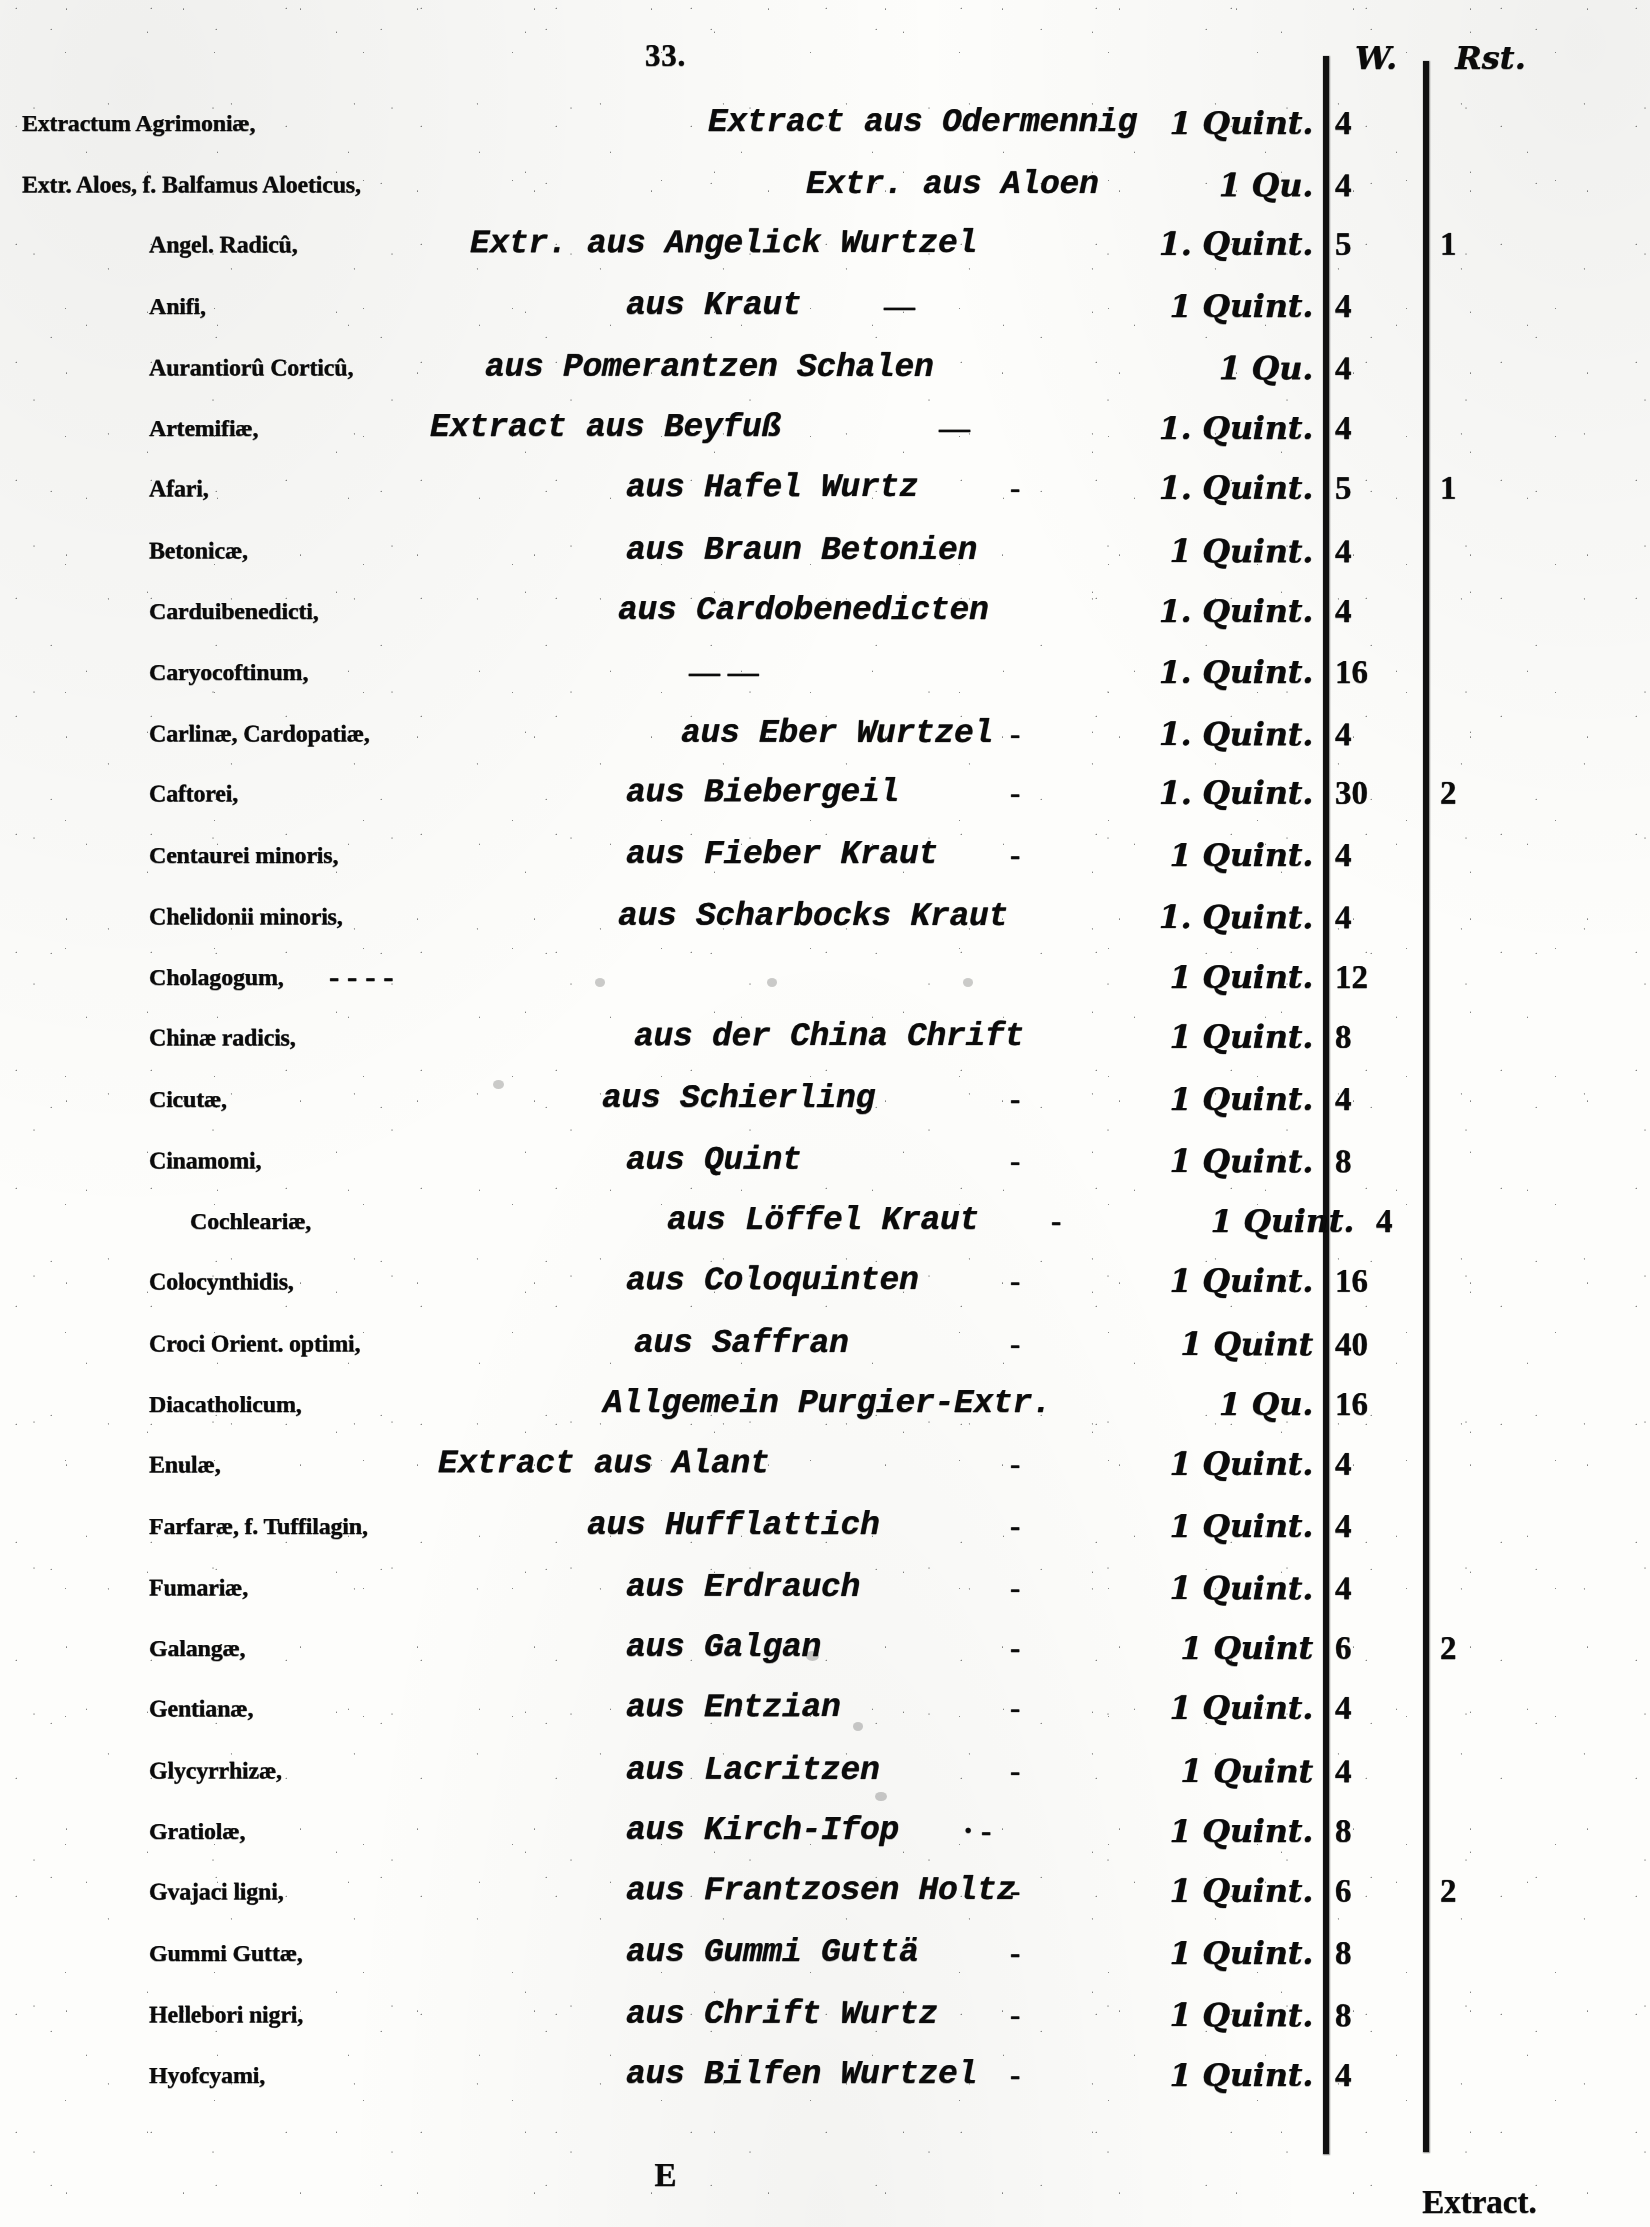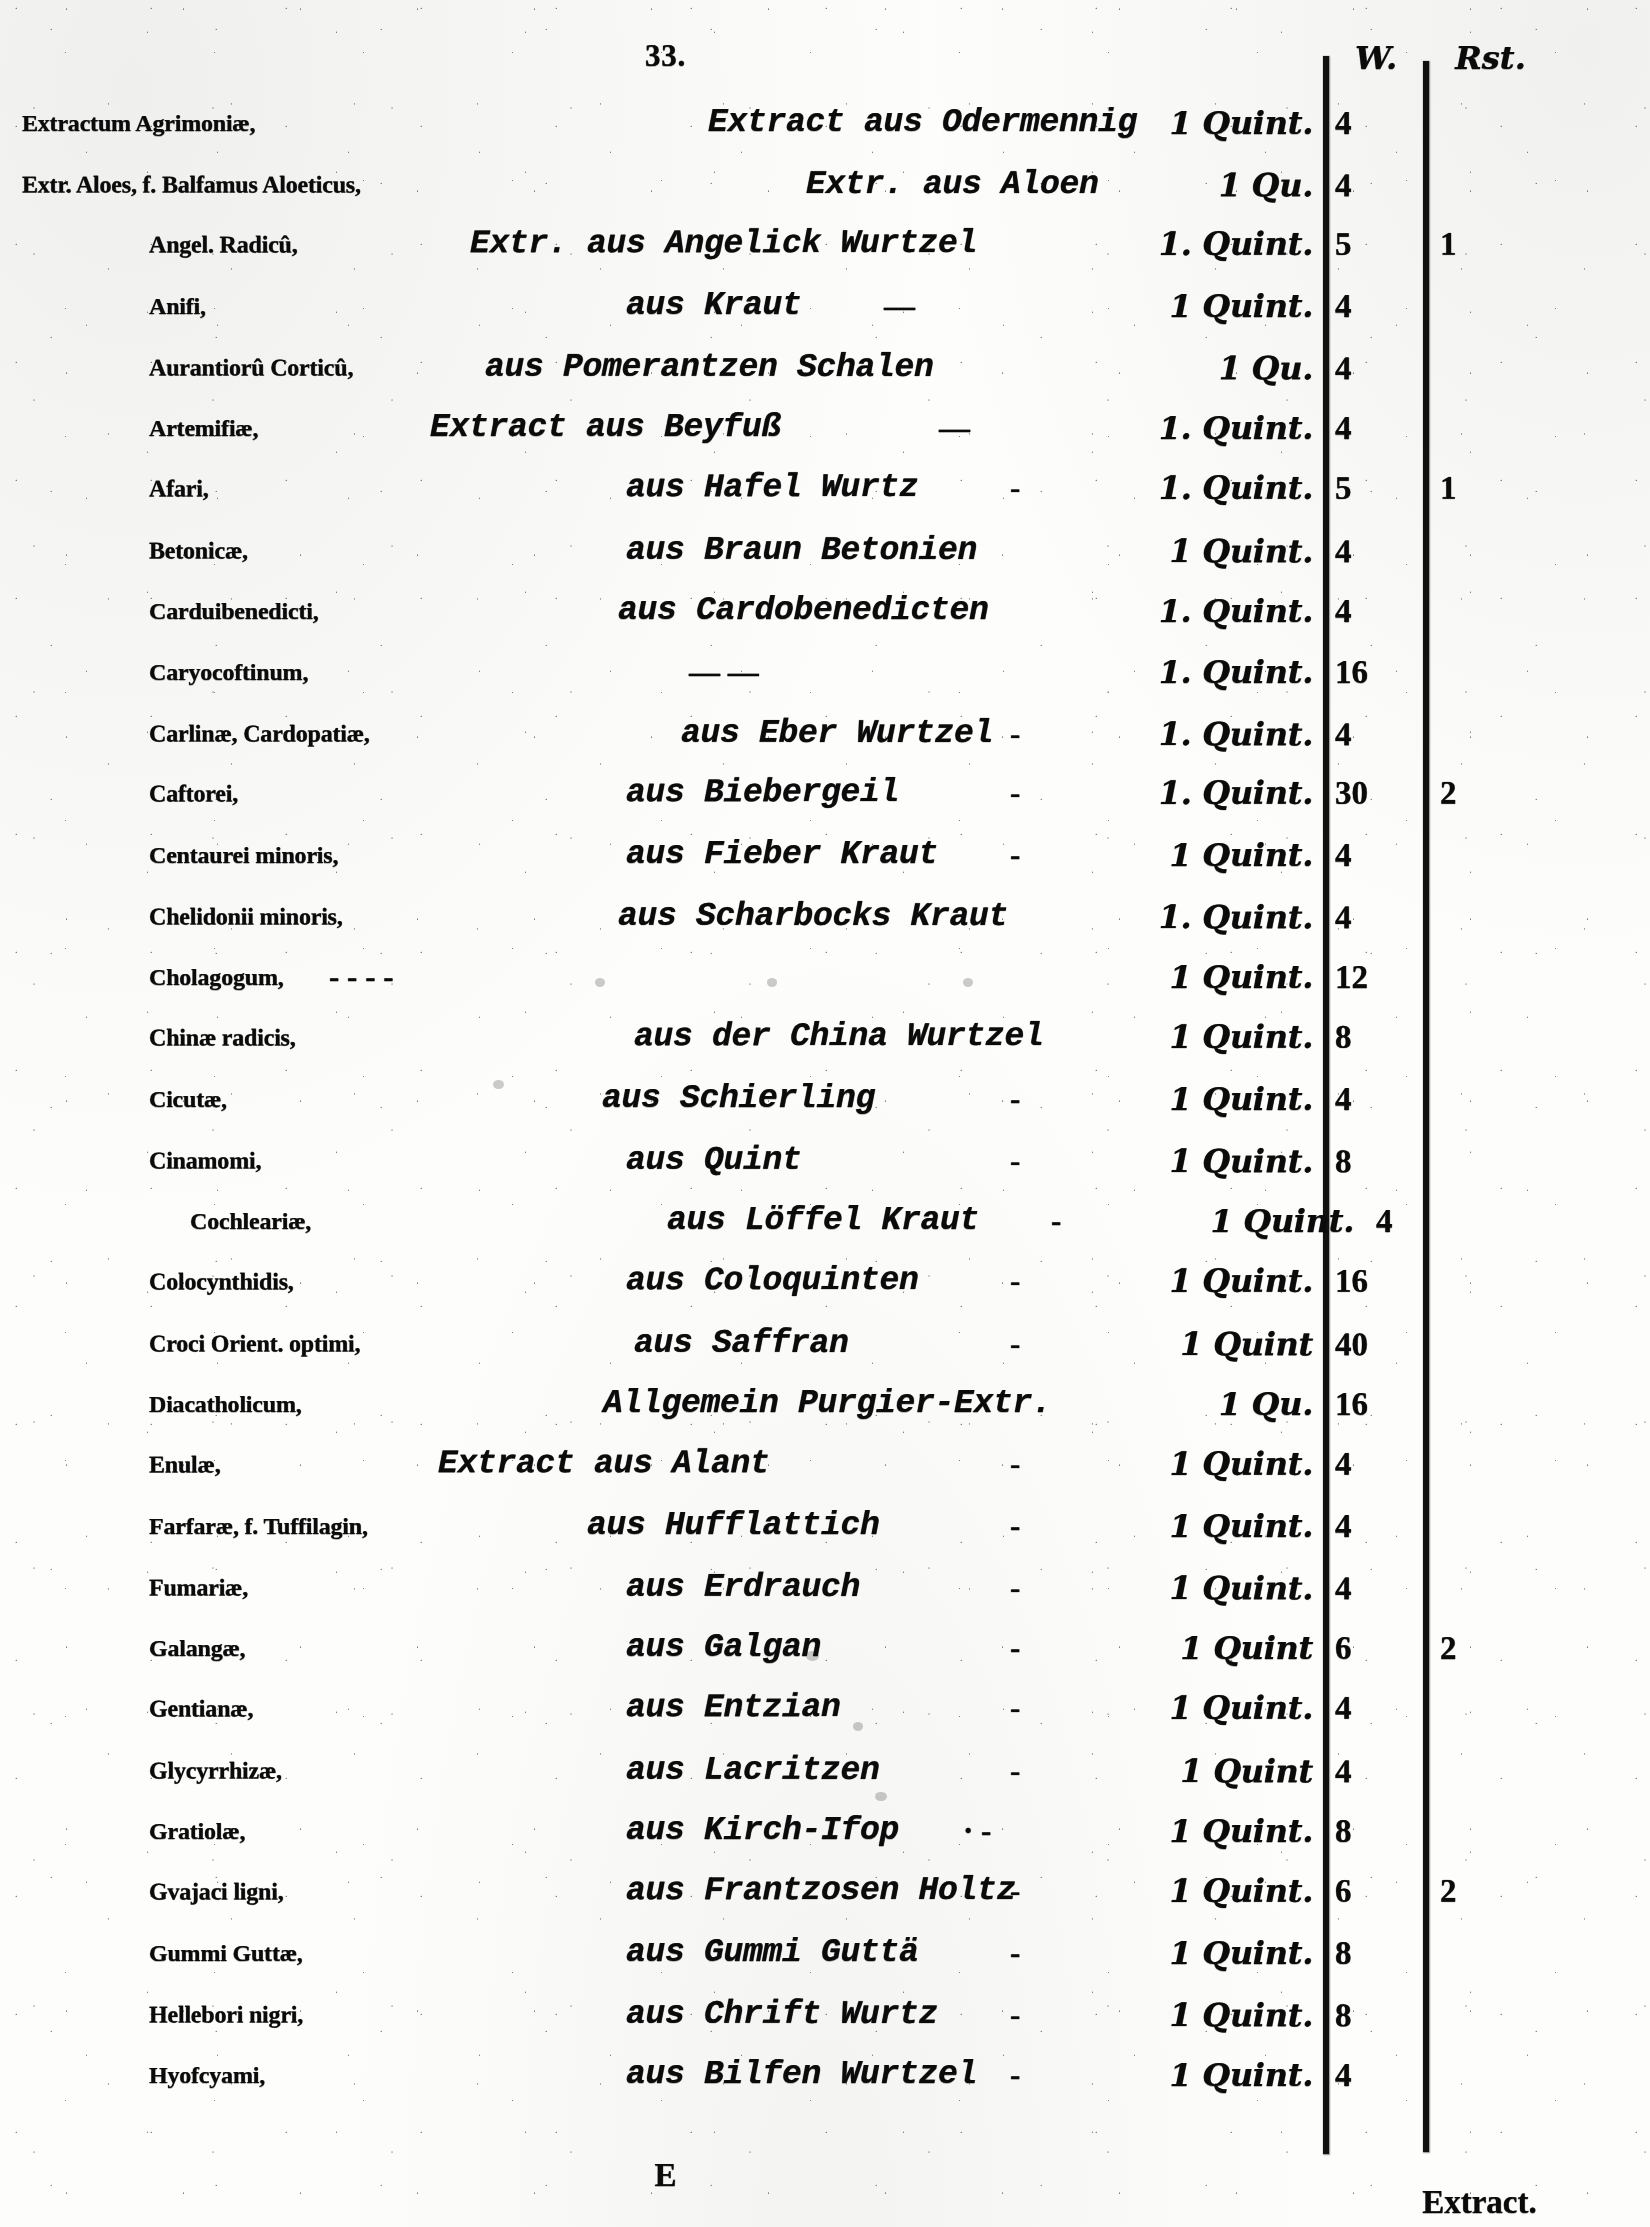--- a/index.html
+++ b/index.html
@@ -257,21 +257,21 @@
       <div class="row" style="transform: translateY(0px) rotate(0deg);">
         <span class="cell lat ind1">Cholagogum,</span>
         <span class="cell ger" style="left: 626px;"></span>
         <span class="cell dash" style="left: 329px;">-     -     -     -</span>
         <span class="cell qty" style="left: 1017px; width: 296px; text-align: right;">1 Quint.</span>
         <span class="cell num-w">12</span>
         <span class="cell num-r"></span>
       </div>
       <div class="row" style="transform: translateY(-0.9px) rotate(-0.035deg);">
         <span class="cell lat ind1">Chinæ radicis,</span>
-        <span class="cell ger" style="left: 634px;">aus der China Wurtzel</span>
+        <span class="cell ger" style="left: 634px;">aus der China Chrift</span>
         <span class="cell qty" style="left: 1017px; width: 296px; text-align: right;">1 Quint.</span>
         <span class="cell num-w">8</span>
         <span class="cell num-r"></span>
       </div>
       <div class="row" style="transform: translateY(0px) rotate(0deg);">
         <span class="cell lat ind1">Cicutæ,</span>
         <span class="cell ger" style="left: 602px;">aus Schierling</span>
         <span class="cell dash" style="left: 1010px;">-</span>
         <span class="cell qty" style="left: 1017px; width: 296px; text-align: right;">1 Quint.</span>
         <span class="cell num-w">4</span>

